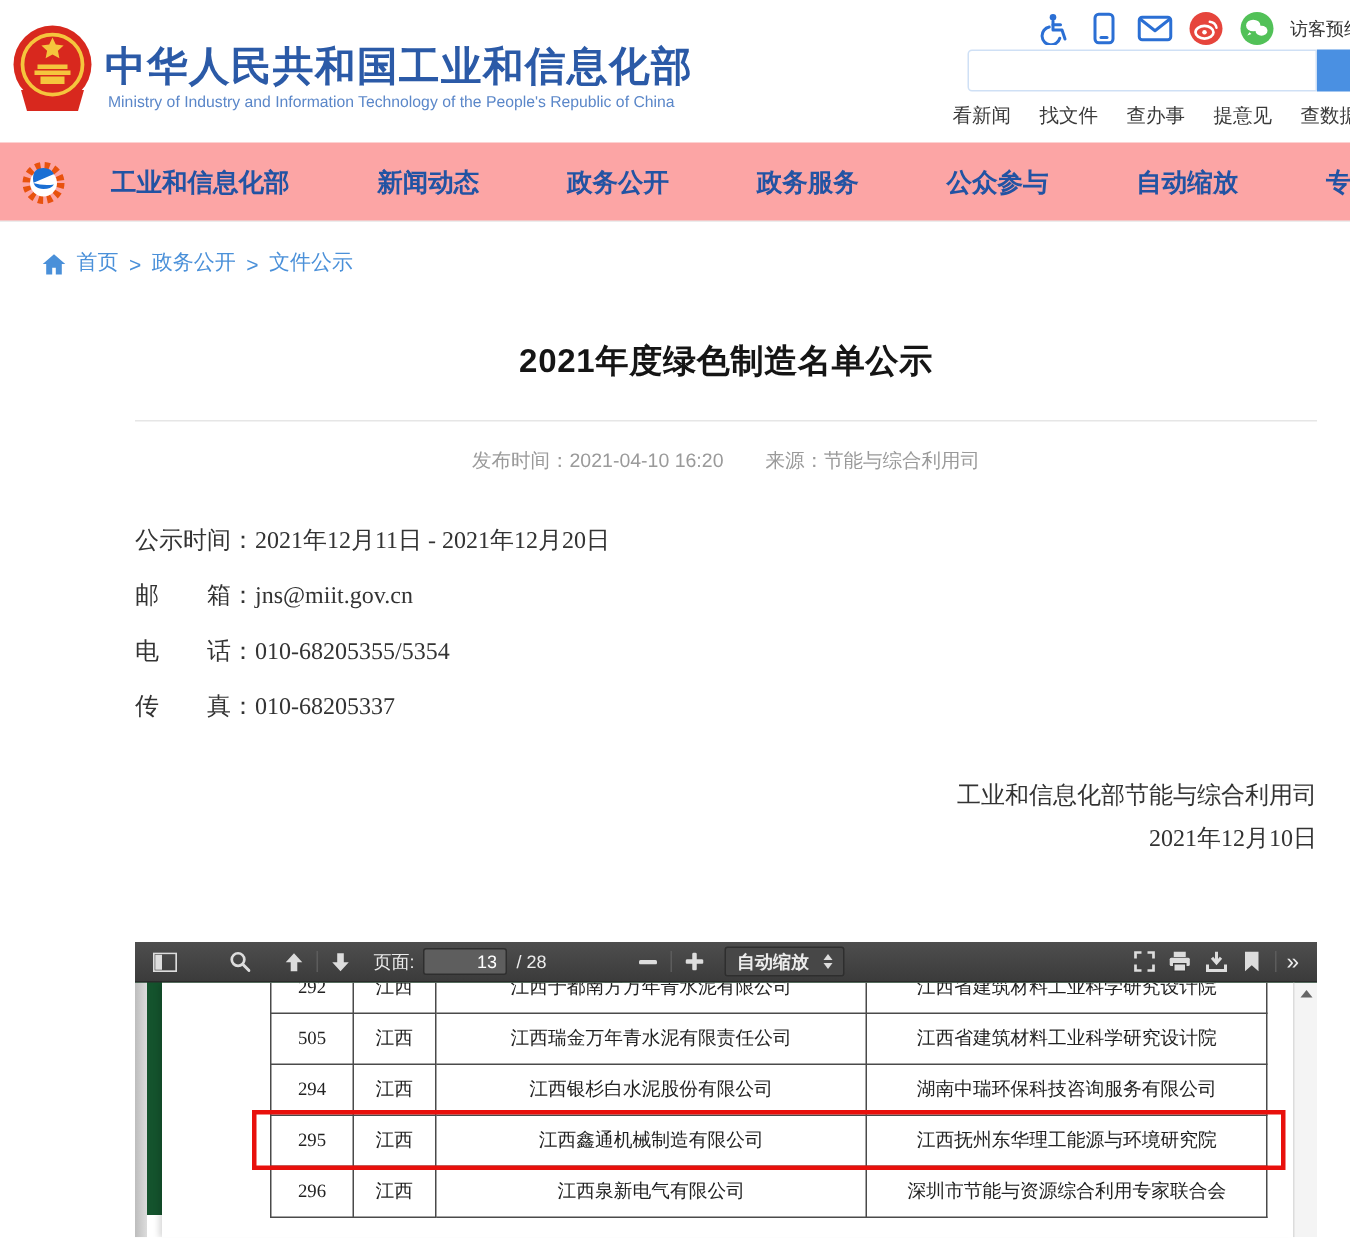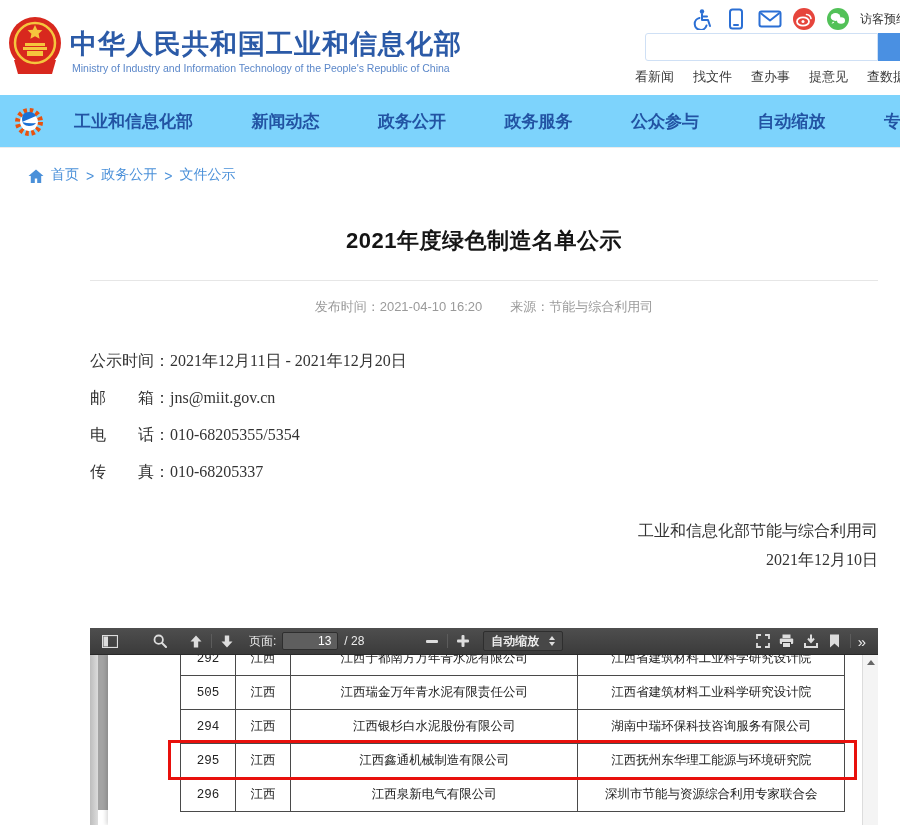--- a/index.html
+++ b/index.html
@@ -22,21 +22,21 @@
   .search-input { position:absolute; left:0; top:0; width:233px; height:28px; border:1px solid #cfe0f5;
     border-radius:3px 0 0 3px; background:#fff; font-size:13px; padding:0 8px; outline:none; }
   .search-btn { position:absolute; left:233px; top:0; width:27px; height:28px; background:#4a90e2;
     border:none; cursor:pointer; }
 
   .quick-links { position:absolute; left:635px; top:68px; width:265px; display:flex; gap:19px;
     font-size:13px; color:#3a3a3a; }
   .quick-links span { cursor:pointer; white-space:nowrap; }
 
   
-  .nav { position:absolute; left:0; top:95px; width:900px; height:53px; background:#7dd3fc;
+  .nav { position:absolute; left:0; top:95px; width:900px; height:53px; background:#fca5a5;
     border-bottom:1px solid #ececec; }
   .nav-logo { position:absolute; left:12px; top:8px; width:36px; height:36px; }
   .nav-items { position:absolute; left:70px; top:0; width:830px; height:53px; display:flex;
     align-items:center; justify-content:space-between; padding-right:0; overflow:hidden; }
   .nav-item { font-size:17px; font-weight:bold; color:#2253a3; white-space:nowrap; cursor:pointer;
     padding:0 4px; }
   .nav-item:last-child { margin-right:-22px; }
 
   
   .crumb { position:absolute; left:28px; top:166px; display:flex; align-items:flex-end; gap:7px;
@@ -52,21 +52,21 @@
   .art-meta { text-align:center; font-size:13px; color:#9a9a9a; margin-top:17px; }
   .art-meta .gap { display:inline-block; width:28px; }
 
   .art-body { font-family:"Liberation Serif", serif; color:#333; font-size:16px; }
   .art-para { margin-top:58px; line-height:33px; text-indent:2em; }
   .art-info { margin-top:26px; line-height:37px; }
   .art-info div { white-space:pre; }
   .art-sign { text-align:right; margin-top:26px; line-height:29px; }
 
   
-  .pdf { position:absolute; left:90px; top:628px; width:788px; height:182px; background:#a3a3a3; }
+  .pdf { position:absolute; left:90px; top:628px; width:788px; height:182px; background:#14532d; }
   .pdf-toolbar { position:absolute; left:0; top:0; width:788px; height:27px;
     background:linear-gradient(#4e4e4e,#3b3b3b); border-bottom:1px solid #2a2a2a;
     display:flex; align-items:center; padding:0 8px; color:#ececec; }
   .tb-btn { width:24px; height:21px; display:flex; align-items:center; justify-content:center;
     cursor:pointer; border-radius:2px; flex:0 0 auto; }
   .tb-sep { width:1px; height:14px; background:#5c5c5c; margin:0 3px; flex:0 0 auto; }
   .tb-label { font-size:12px; margin:0 6px 0 10px; white-space:nowrap; }
   .tb-page-input { width:56px; height:18px; background:#5e5e5e; border:1px solid #2e2e2e;
     border-radius:2px; color:#fff; font-size:12px; text-align:right; padding:0 6px; outline:none; }
   .tb-total { font-size:12px; margin-left:6px; white-space:nowrap; }
@@ -85,21 +85,21 @@
     background:linear-gradient(90deg,#bdbdbd,#dcdcdc); }
   .pdf-page { position:absolute; left:18px; top:0; width:754px; height:170px; background:#fff;
     box-shadow:-2px 0 4px rgba(0,0,0,0.15); overflow:hidden; }
   .pdf-scroll { position:absolute; right:0; top:0; width:16px; height:170px; background:#f4f4f4;
     border-left:1px solid #dcdcdc; cursor:pointer; }
   .pdf-scroll .tri { position:absolute; top:5px; left:4px; width:0; height:0;
     border-left:4px solid transparent; border-right:4px solid transparent; border-bottom:5px solid #666; }
 
   table.doc { position:absolute; left:72px; top:-14px; width:665px; border-collapse:collapse;
     font-family:"Liberation Serif", serif; font-size:12.5px; color:#222; }
-  table.doc td { border:1px solid #4a4a4a; height:34px; text-align:center; padding:0 4px;font-family:Liberation Mono, monospace; }
+  table.doc td { border:1px solid #4a4a4a; height:34px; text-align:center; padding:0 4px; }
   td.c-no { width:55px; } td.c-prov { width:55px; } td.c-comp { width:288px; } td.c-agcy { width:267px; }
   .hl-box { position:absolute; left:60px; top:85px; width:689px; height:40px;
     border:3px solid #e8100c; pointer-events:none; }
 
   svg { display:block; }
 </style>
 </head>
 <body>
 
 <div id="page">

